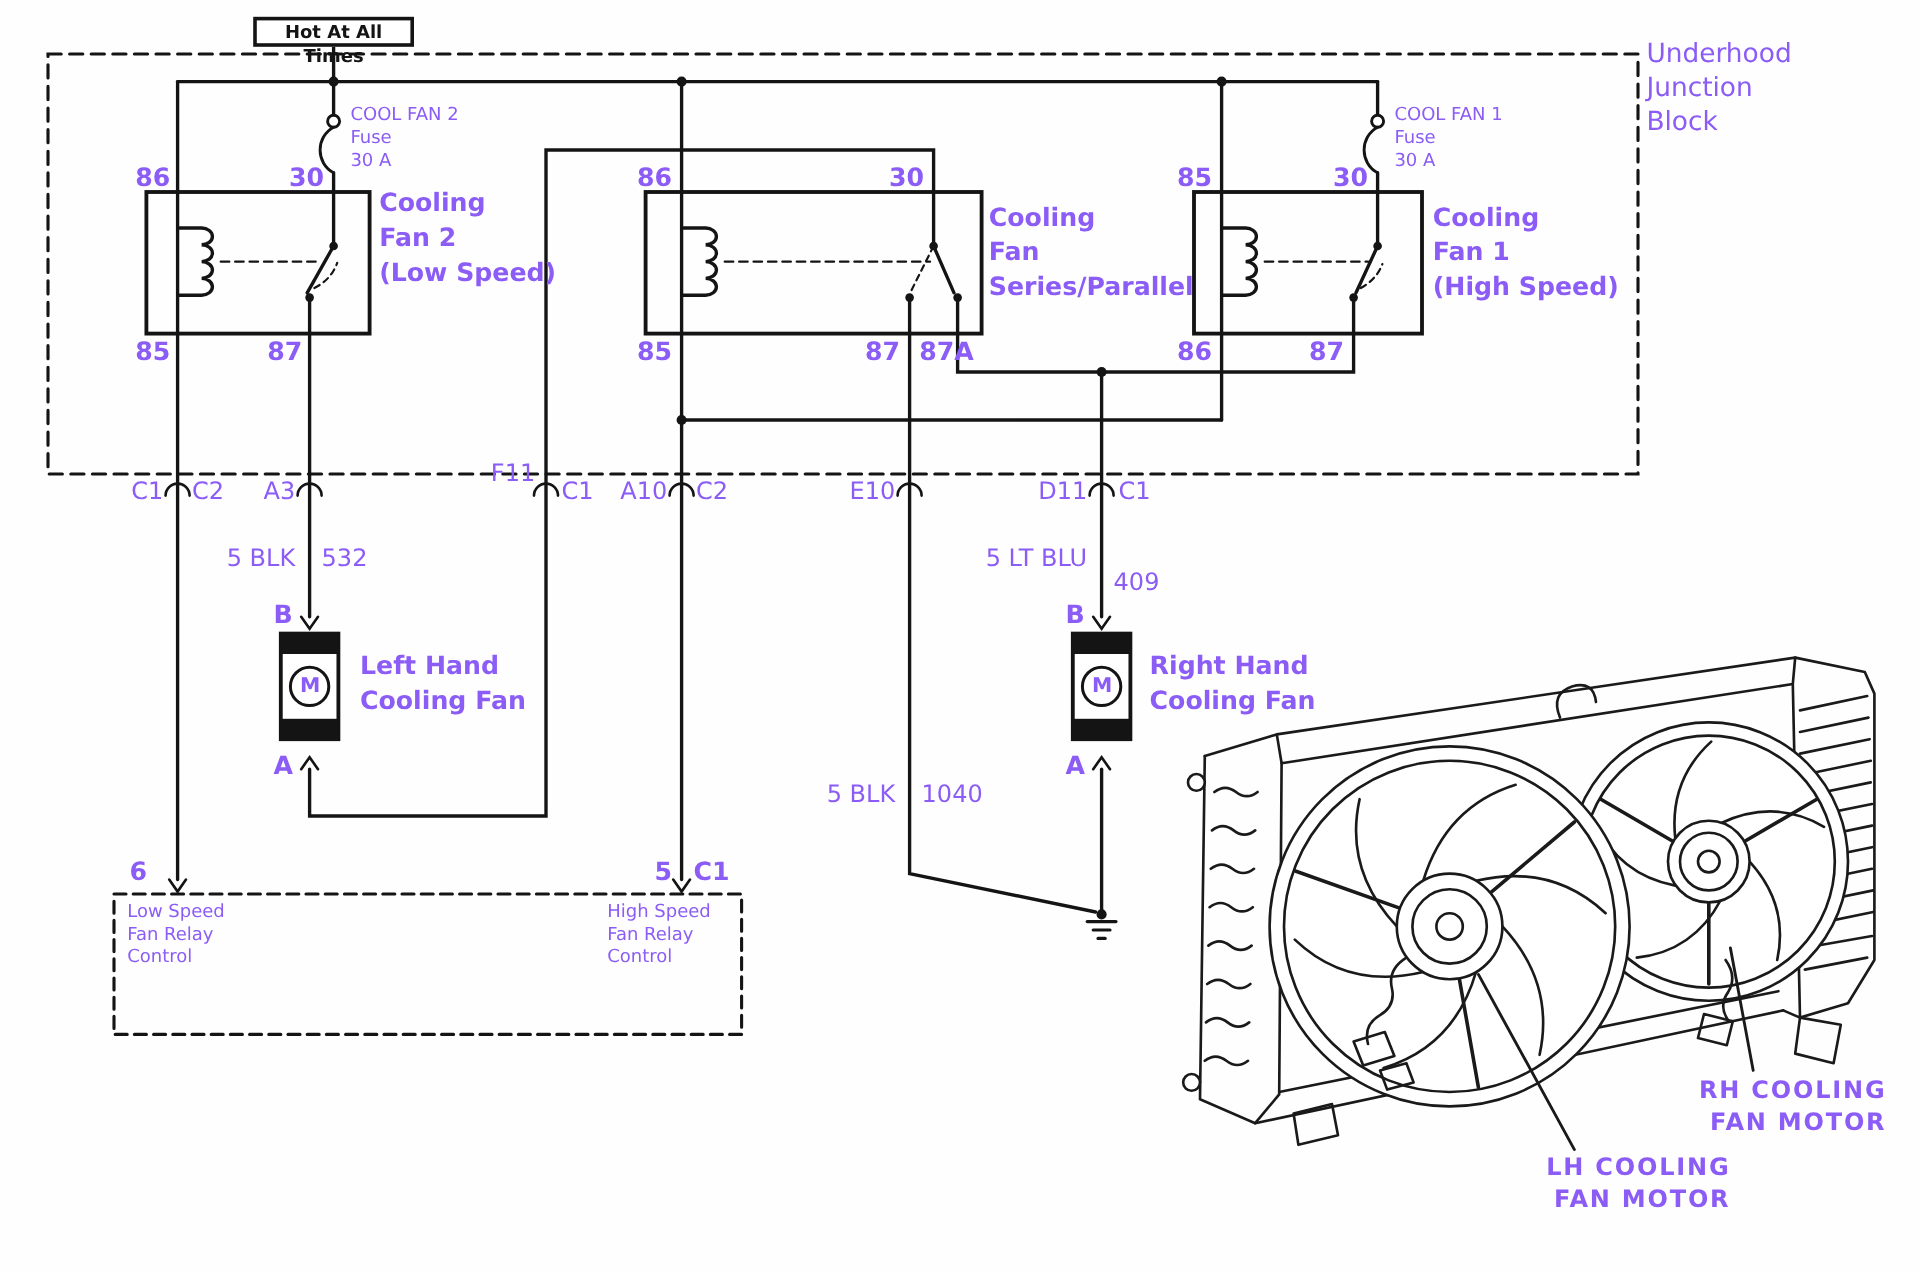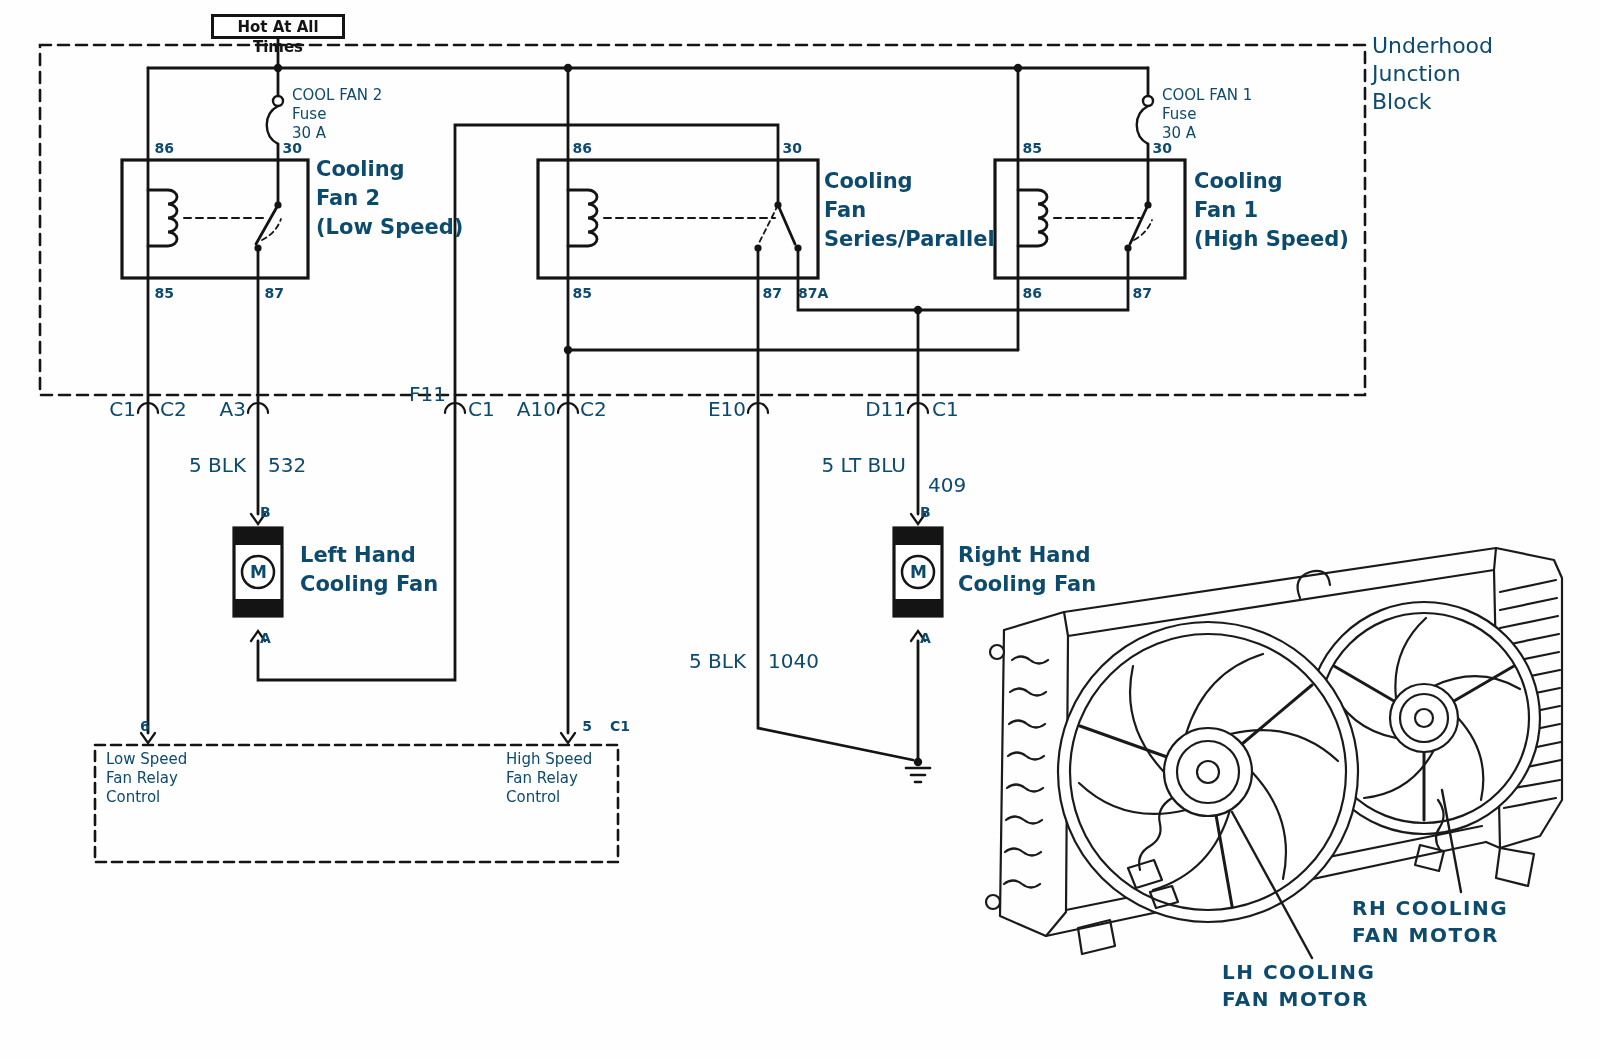--- a/index.html
+++ b/index.html
@@ -1,31 +1,31 @@
 <!DOCTYPE html>
 <html><head>
 <meta charset="utf-8">
 <style>
   * { margin:0; padding:0; box-sizing:border-box; }
   html,body { width:1600px; height:1059px; }
   body { background:#ffffff; font-family:"DejaVu Sans", sans-serif; position:relative; overflow:hidden; }
   .stage { position:absolute; left:0; top:0; width:1600px; height:1059px; background:#fefefe; color:#141414; }
   svg.art { position:absolute; left:0; top:0; }
-  .t { position:absolute; color:#0c4a6e; white-space:nowrap; }
+  .t { position:absolute; color:#8b5cf6; white-space:nowrap; }
   .line { display:block; }
   .s15 { font-size:15px; font-weight:normal; line-height:19px; }
-  .s18 { font-size:14px; font-weight:bold; line-height:21px;margin-left:32px; }
+  .s18 { font-size:21px; font-weight:bold; line-height:21px; }
   .s20 { font-size:20px; line-height:24px; }
   .s21 { font-size:21px; line-height:29px;font-weight:bold; }
   .s22 { font-size:22px; line-height:28px; }
   .right { text-align:right; }
   .hotbox { position:absolute; left:211px; top:14px; width:134px; height:25px; border:3px solid #141414;
             font-size:15px; font-weight:bold; line-height:20px; text-align:center; background:#fff; }
   .pcm-big { font-size:52px; letter-spacing:5px; line-height:56px; }
-  .cap { font-size:20px; font-weight:bold; letter-spacing:1.5px; line-height:27px; text-align:left; }
+  .cap { font-size:20px; font-weight:bold; letter-spacing:1.5px; line-height:27px; text-align:right; }
   .mchar { font-size:17px; font-weight:bold; line-height:20px; text-align:center; }
 </style>
 </head>
 <body>
 
 <div class="stage">
 
 <svg class="art" width="1600" height="1059" viewBox="0 0 1600 1059">
   <g stroke="#141414" fill="none" stroke-width="2.8" stroke-linecap="round">
 

